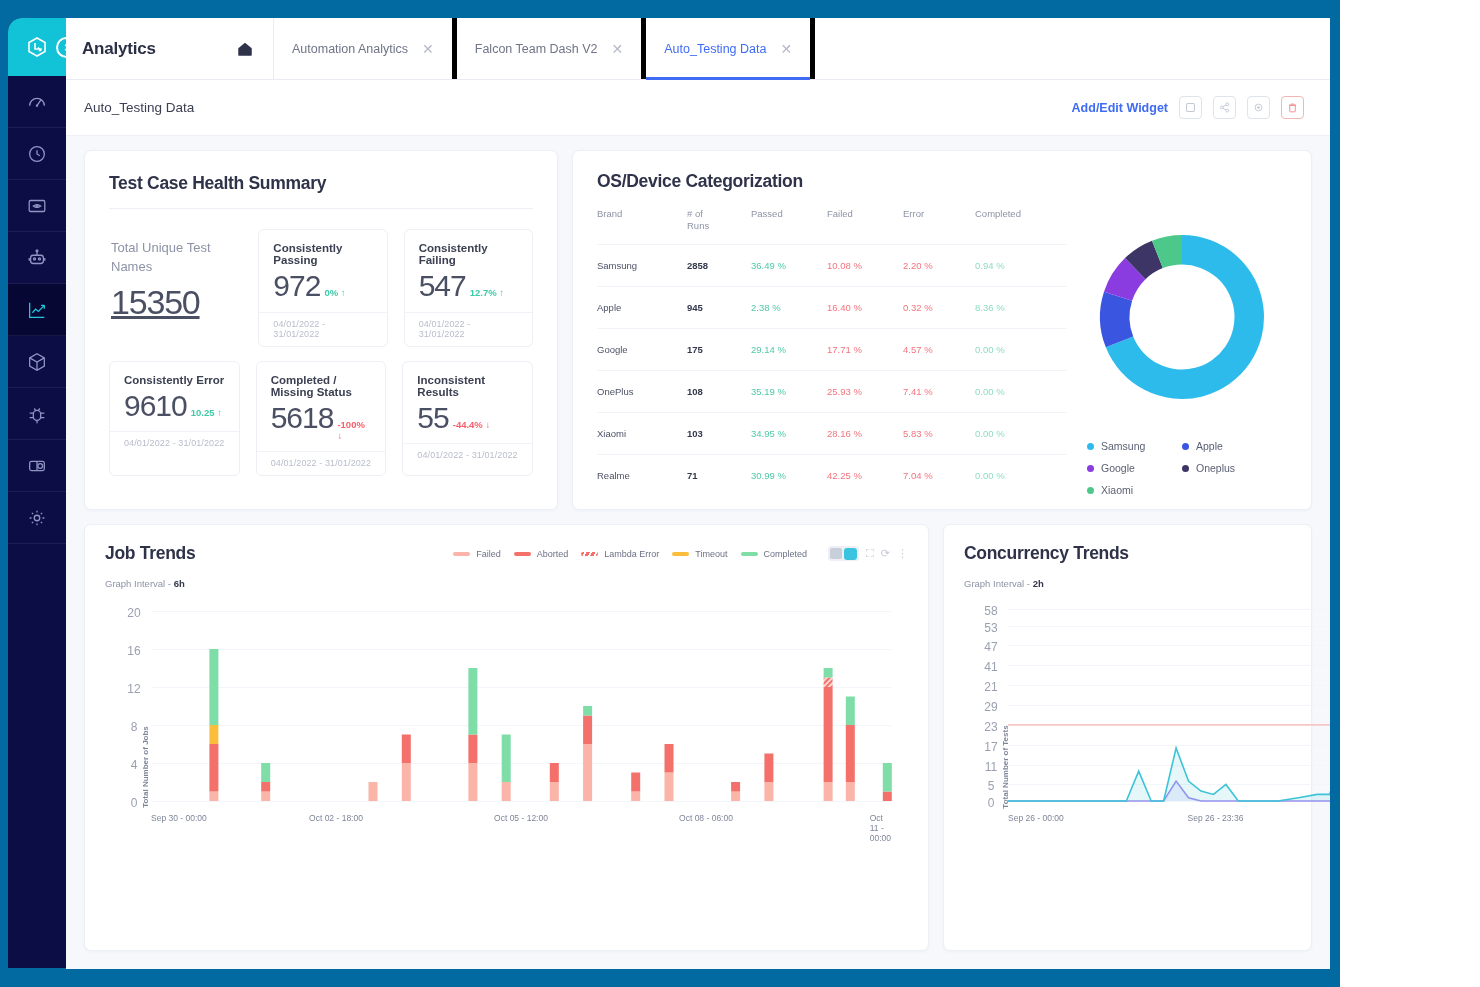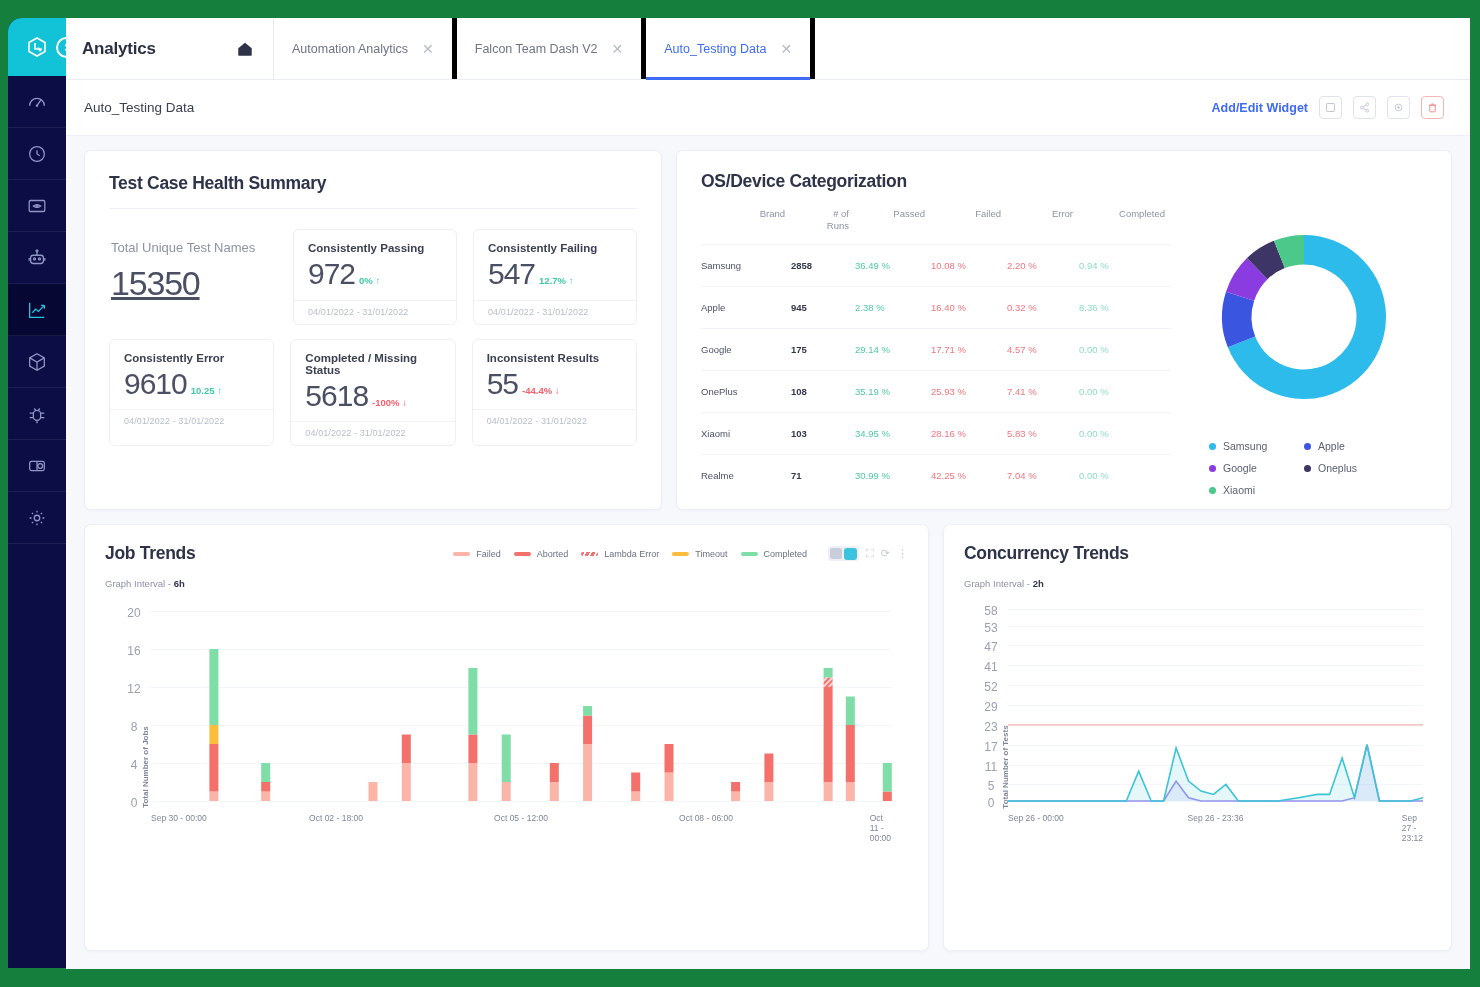--- a/index.html
+++ b/index.html
@@ -2,21 +2,21 @@
 <html><head>
 <meta charset="utf-8">
 <style>
   * { box-sizing: border-box; margin: 0; padding: 0; }
   html, body {
     width: 1480px; height: 987px;
     font-family: "Liberation Sans", sans-serif;
     background: #ffffff;
     overflow: hidden;
   }
-  .app { position: relative; width: 1480px; height: 987px; background:#15803d; }
+  .app { position: relative; width: 1340px; height: 987px; background:#0369a1; }
 
   
   .sidebar {
     position: absolute; left: 8px; top: 18px;
     width: 58px; height: 950px;
     background: #0d0d46;
     border-radius: 14px 0 0 0;
     display: flex; flex-direction: column; align-items: center;
   }
   .sb-logo {
@@ -121,21 +121,21 @@
   }
   .total-box { flex:1; padding: 10px 4px 0 2px; }
   .total-label { font-size:13px; color:#8d93a6; line-height:1.45; }
   .total-value { font-size:34px; font-weight:300; color:#4a4f63; letter-spacing:-1.2px; margin-top:6px;text-decoration:underline; }
 
   
   .osdev { flex:1; padding: 20px 24px 18px 24px; display:flex; flex-direction:column; }
   .osdev-inner { display:flex; gap:10px; margin-top:16px; flex:1; }
   table.brands { width: 470px; border-collapse: collapse; }
   table.brands th {
-    font-size:9.5px; font-weight:500; color:#8e94a6; text-align:right;
+    font-size:9.5px; font-weight:500; color:#8e94a6; text-align:left;
     padding: 0 6px 12px 0; vertical-align: top; line-height:1.25;
   }
   table.brands td {
     font-size:9.5px; padding: 11px 6px 11px 0;
     border-top:1px solid #f1f3f8;
   }
   td.brand { color:#4c5165; font-weight:500; }
   td.runs { color:#33384c; font-weight:700; }
   td.pass { color:#4fc9a6; }
   td.fail, td.err { color:#f4747e; }
@@ -608,21 +608,21 @@
             <div class="ytick" style="left: 14px; width: 26px; top: 182.448px;">5</div>
             <div class="gridline" style="left: 44px; width: 415px; top: 167.586px;"></div>
             <div class="ytick" style="left: 14px; width: 26px; top: 162.586px;">11</div>
             <div class="gridline" style="left: 44px; width: 415px; top: 147.724px;"></div>
             <div class="ytick" style="left: 14px; width: 26px; top: 142.724px;">17</div>
             <div class="gridline" style="left: 44px; width: 415px; top: 127.862px;"></div>
             <div class="ytick" style="left: 14px; width: 26px; top: 122.862px;">23</div>
             <div class="gridline" style="left: 44px; width: 415px; top: 108px;"></div>
             <div class="ytick" style="left: 14px; width: 26px; top: 103px;">29</div>
             <div class="gridline" style="left: 44px; width: 415px; top: 88.1379px;"></div>
-            <div class="ytick" style="left: 14px; width: 26px; top: 83.1379px;">52</div>
+            <div class="ytick" style="left: 14px; width: 26px; top: 83.1379px;">21</div>
             <div class="gridline" style="left: 44px; width: 415px; top: 68.2759px;"></div>
             <div class="ytick" style="left: 14px; width: 26px; top: 63.2759px;">41</div>
             <div class="gridline" style="left: 44px; width: 415px; top: 48.4138px;"></div>
             <div class="ytick" style="left: 14px; width: 26px; top: 43.4138px;">47</div>
             <div class="gridline" style="left: 44px; width: 415px; top: 28.5517px;"></div>
             <div class="ytick" style="left: 14px; width: 26px; top: 23.5517px;">53</div>
             <div class="gridline" style="left: 44px; width: 415px; top: 12px;"></div>
             <div class="ytick" style="left: 14px; width: 26px; top: 7px;">58</div>
             <svg width="415" height="194" style="position: absolute; left: 44px; top: 12px;">
               <path d="M0.0 192.0 L74.7 192.0 L118.3 192.0 L143.2 192.0 L155.6 192.0 L168.1 172.1 L180.5 188.7 L193.0 192.0 L230.3 192.0 L290.5 192.0 L334.1 192.0 L346.5 188.7 L359.0 135.7 L371.4 192.0 L415.0 192.0 L 415 192 L 0 192 Z" fill="#9d8ff0" opacity="0.13"></path>

